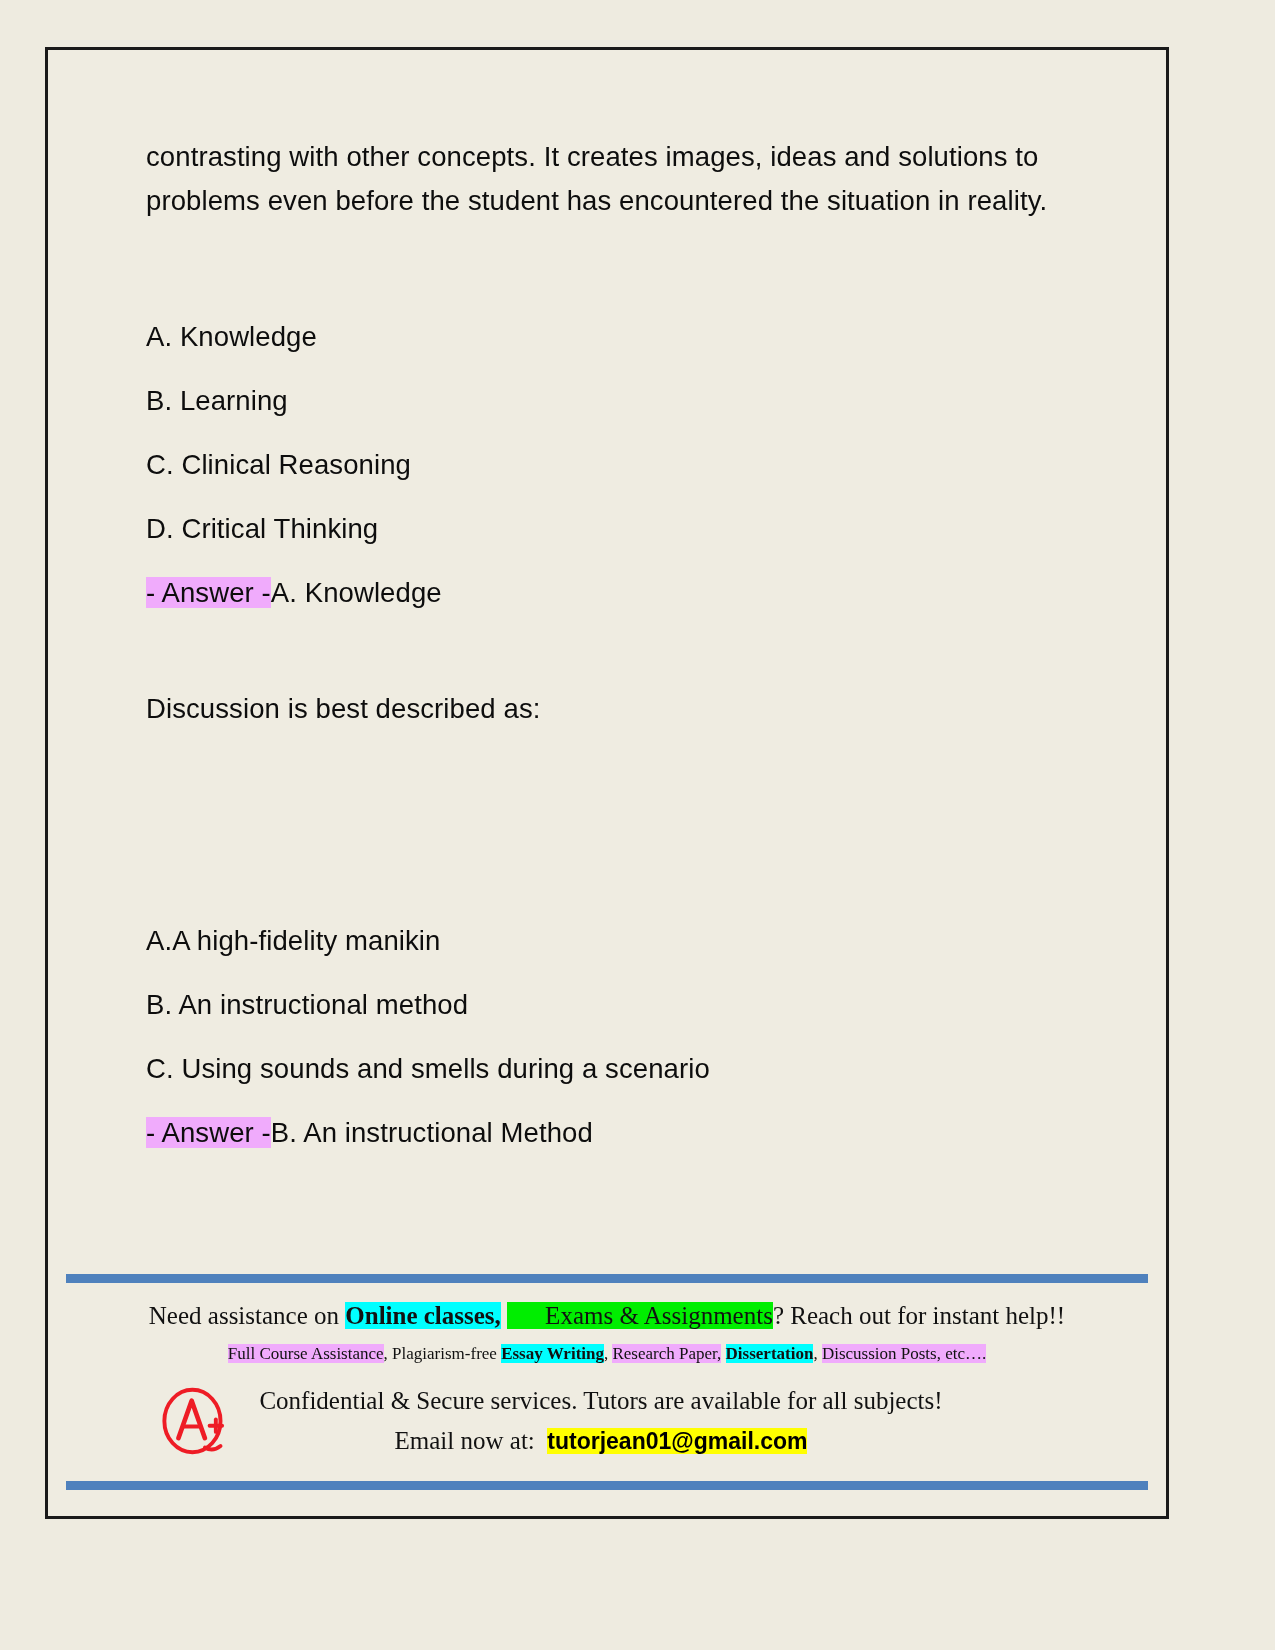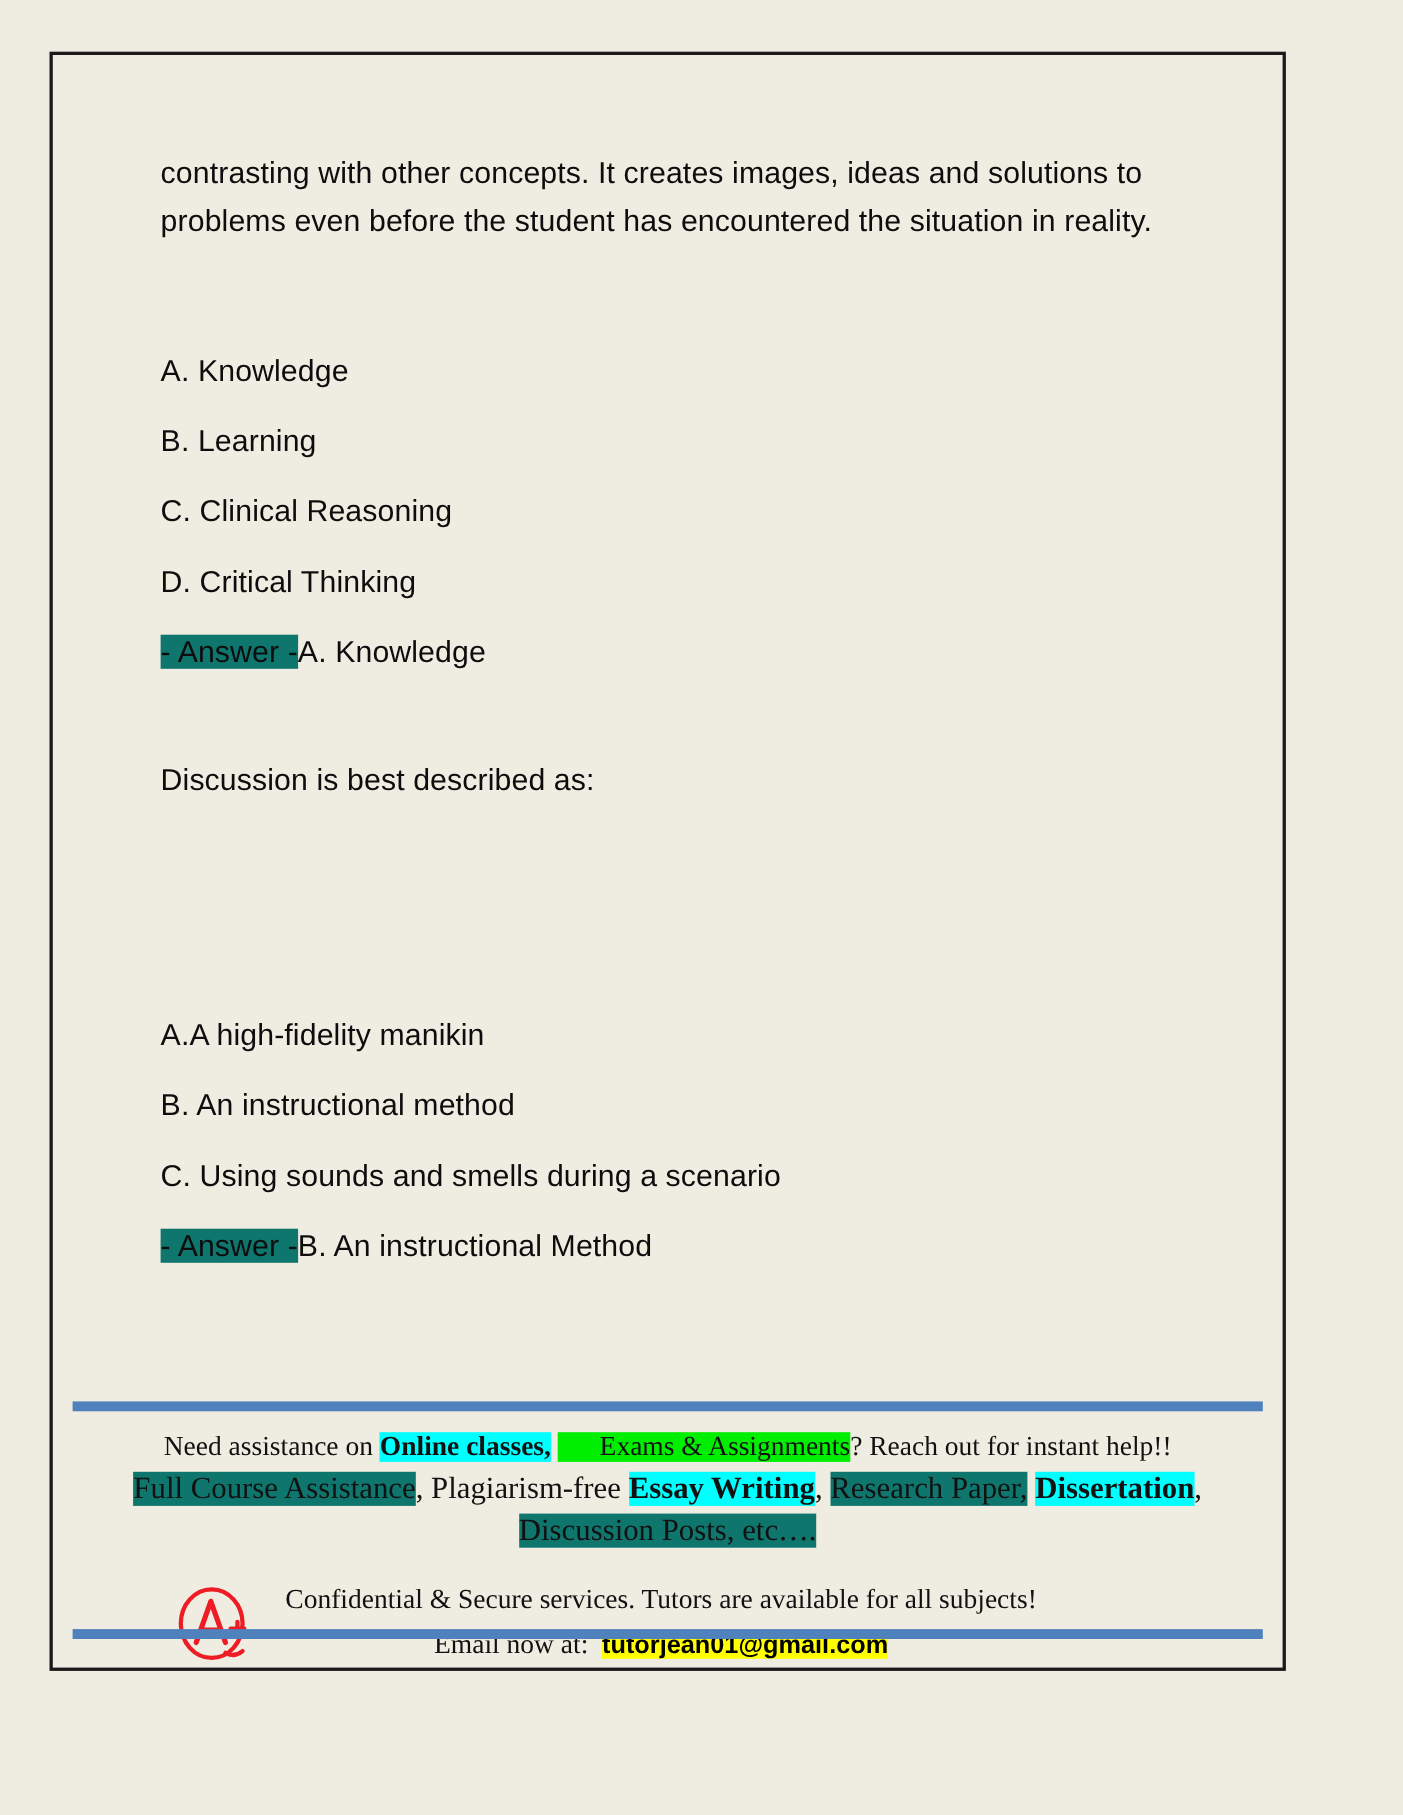--- a/index.html
+++ b/index.html
@@ -60,21 +60,21 @@
   .question {
     margin: 0;
   }
 
   .answer-line {
     margin: 0;
     padding-top: 20px;
   }
 
   .hl-yellow {
-    background: #0f766e;
+    background: #f0abfc;
   }
   .hl-cyan {
     background: #00ffff;
     font-weight: bold;
   }
   .hl-green {
     background: #00ee00;
     padding-left: 38px;
   }
 
@@ -106,29 +106,29 @@
   .promo-line {
     font-family: "Liberation Serif", serif;
     font-size: 25px;
     line-height: 38px;
     color: #111;
     white-space: pre-wrap;
     margin: 0;
   }
 
   #promo-line-2 {
-    font-size: 28px;
+    font-size: 17px;
   }
 
   #contact-row {
     display: flex;
     align-items: center;
     justify-content: flex-start;
     padding-left: 95px;
-    margin-top: 24px;
+    margin-top: 8px;
   }
 
   #aplus-logo {
     width: 78px;
     height: 78px;
     flex: 0 0 78px;
     margin-right: 18px;
   }
 
   #contact-text {

